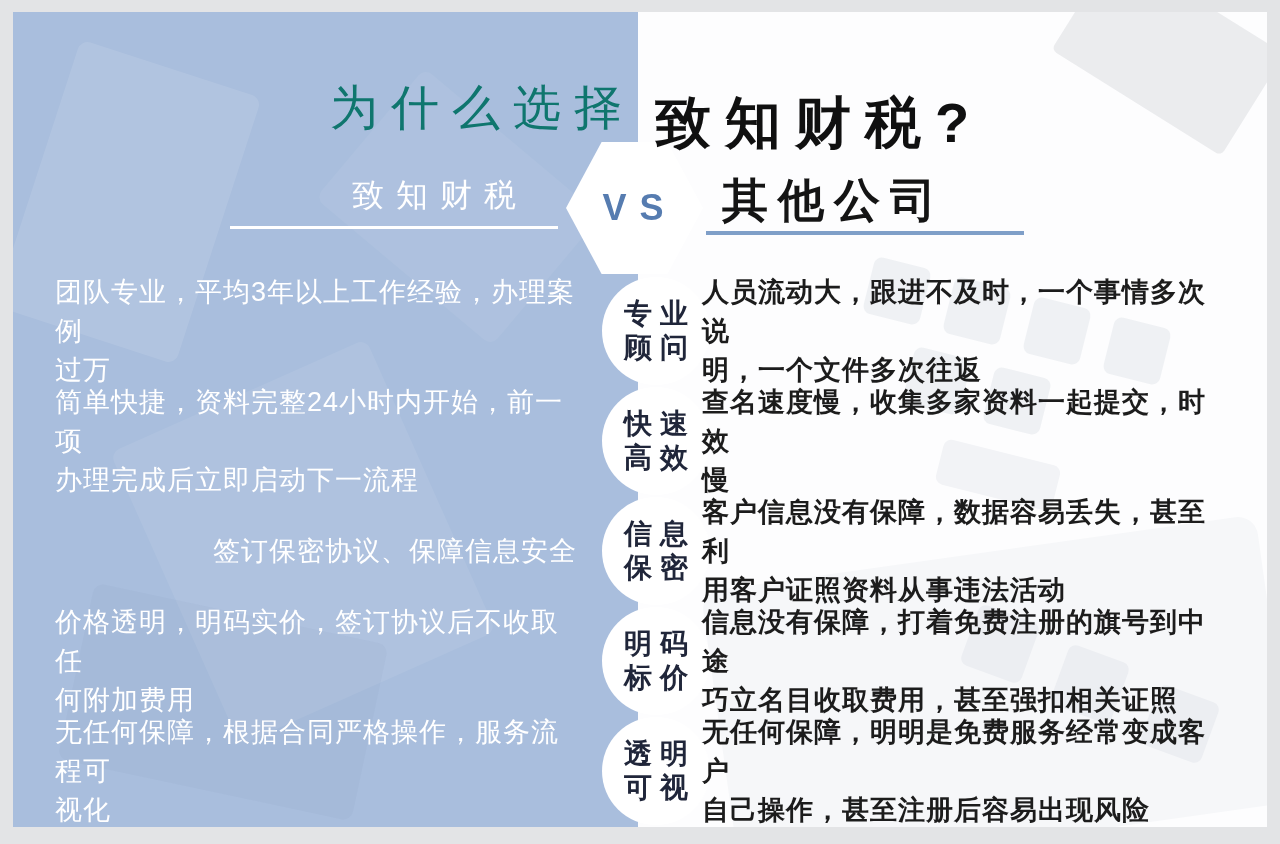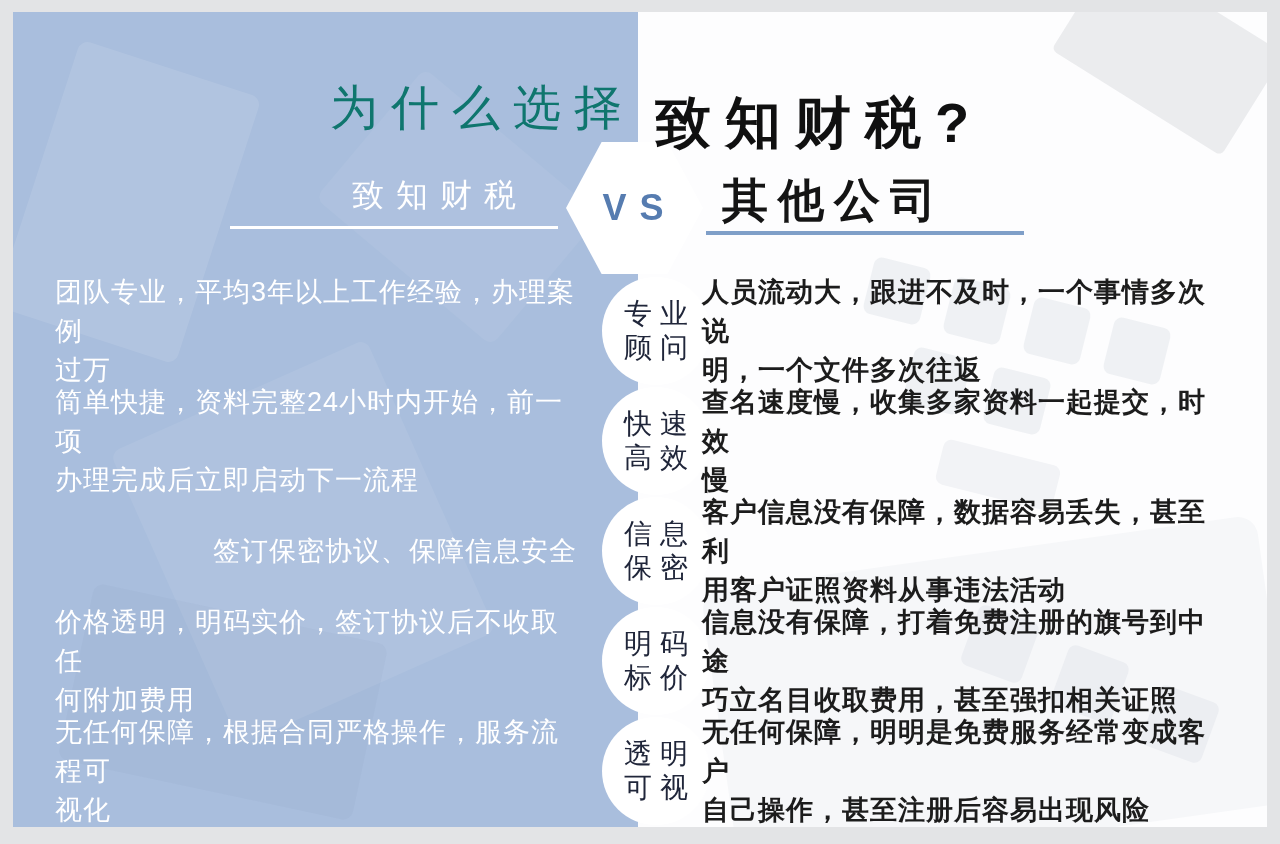--- a/index.html
+++ b/index.html
@@ -75,21 +75,21 @@
     display:flex;align-items:center;justify-content:center;
     color:#567cb0;font-size:36px;font-weight:700;letter-spacing:13px;padding-left:10px;box-sizing:border-box;
   }
   
   .badge{
     position:absolute;left:589px;width:108px;height:108px;border-radius:50%;
     background:#ffffff;z-index:2;
     display:flex;flex-direction:column;align-items:center;justify-content:center;
   }
   .badge span{
-    color:#20263a;font-size:28px;font-weight:400;letter-spacing:8px;line-height:34px;
+    color:#20263a;font-size:28px;font-weight:700;letter-spacing:8px;line-height:34px;
     padding-left:8px;white-space:nowrap;text-align:center;
   }
   
   .cell{
     position:absolute;z-index:3;font-size:27px;line-height:39px;letter-spacing:1px;
     transform:translateY(-50%);
   }
   .cell-left{left:42px;width:522px;color:#ffffff;text-align:left;}
   .cell-left.align-right{text-align:right;}
   .cell-right{left:689px;width:520px;color:#1c1c1c;font-weight:bold;}

